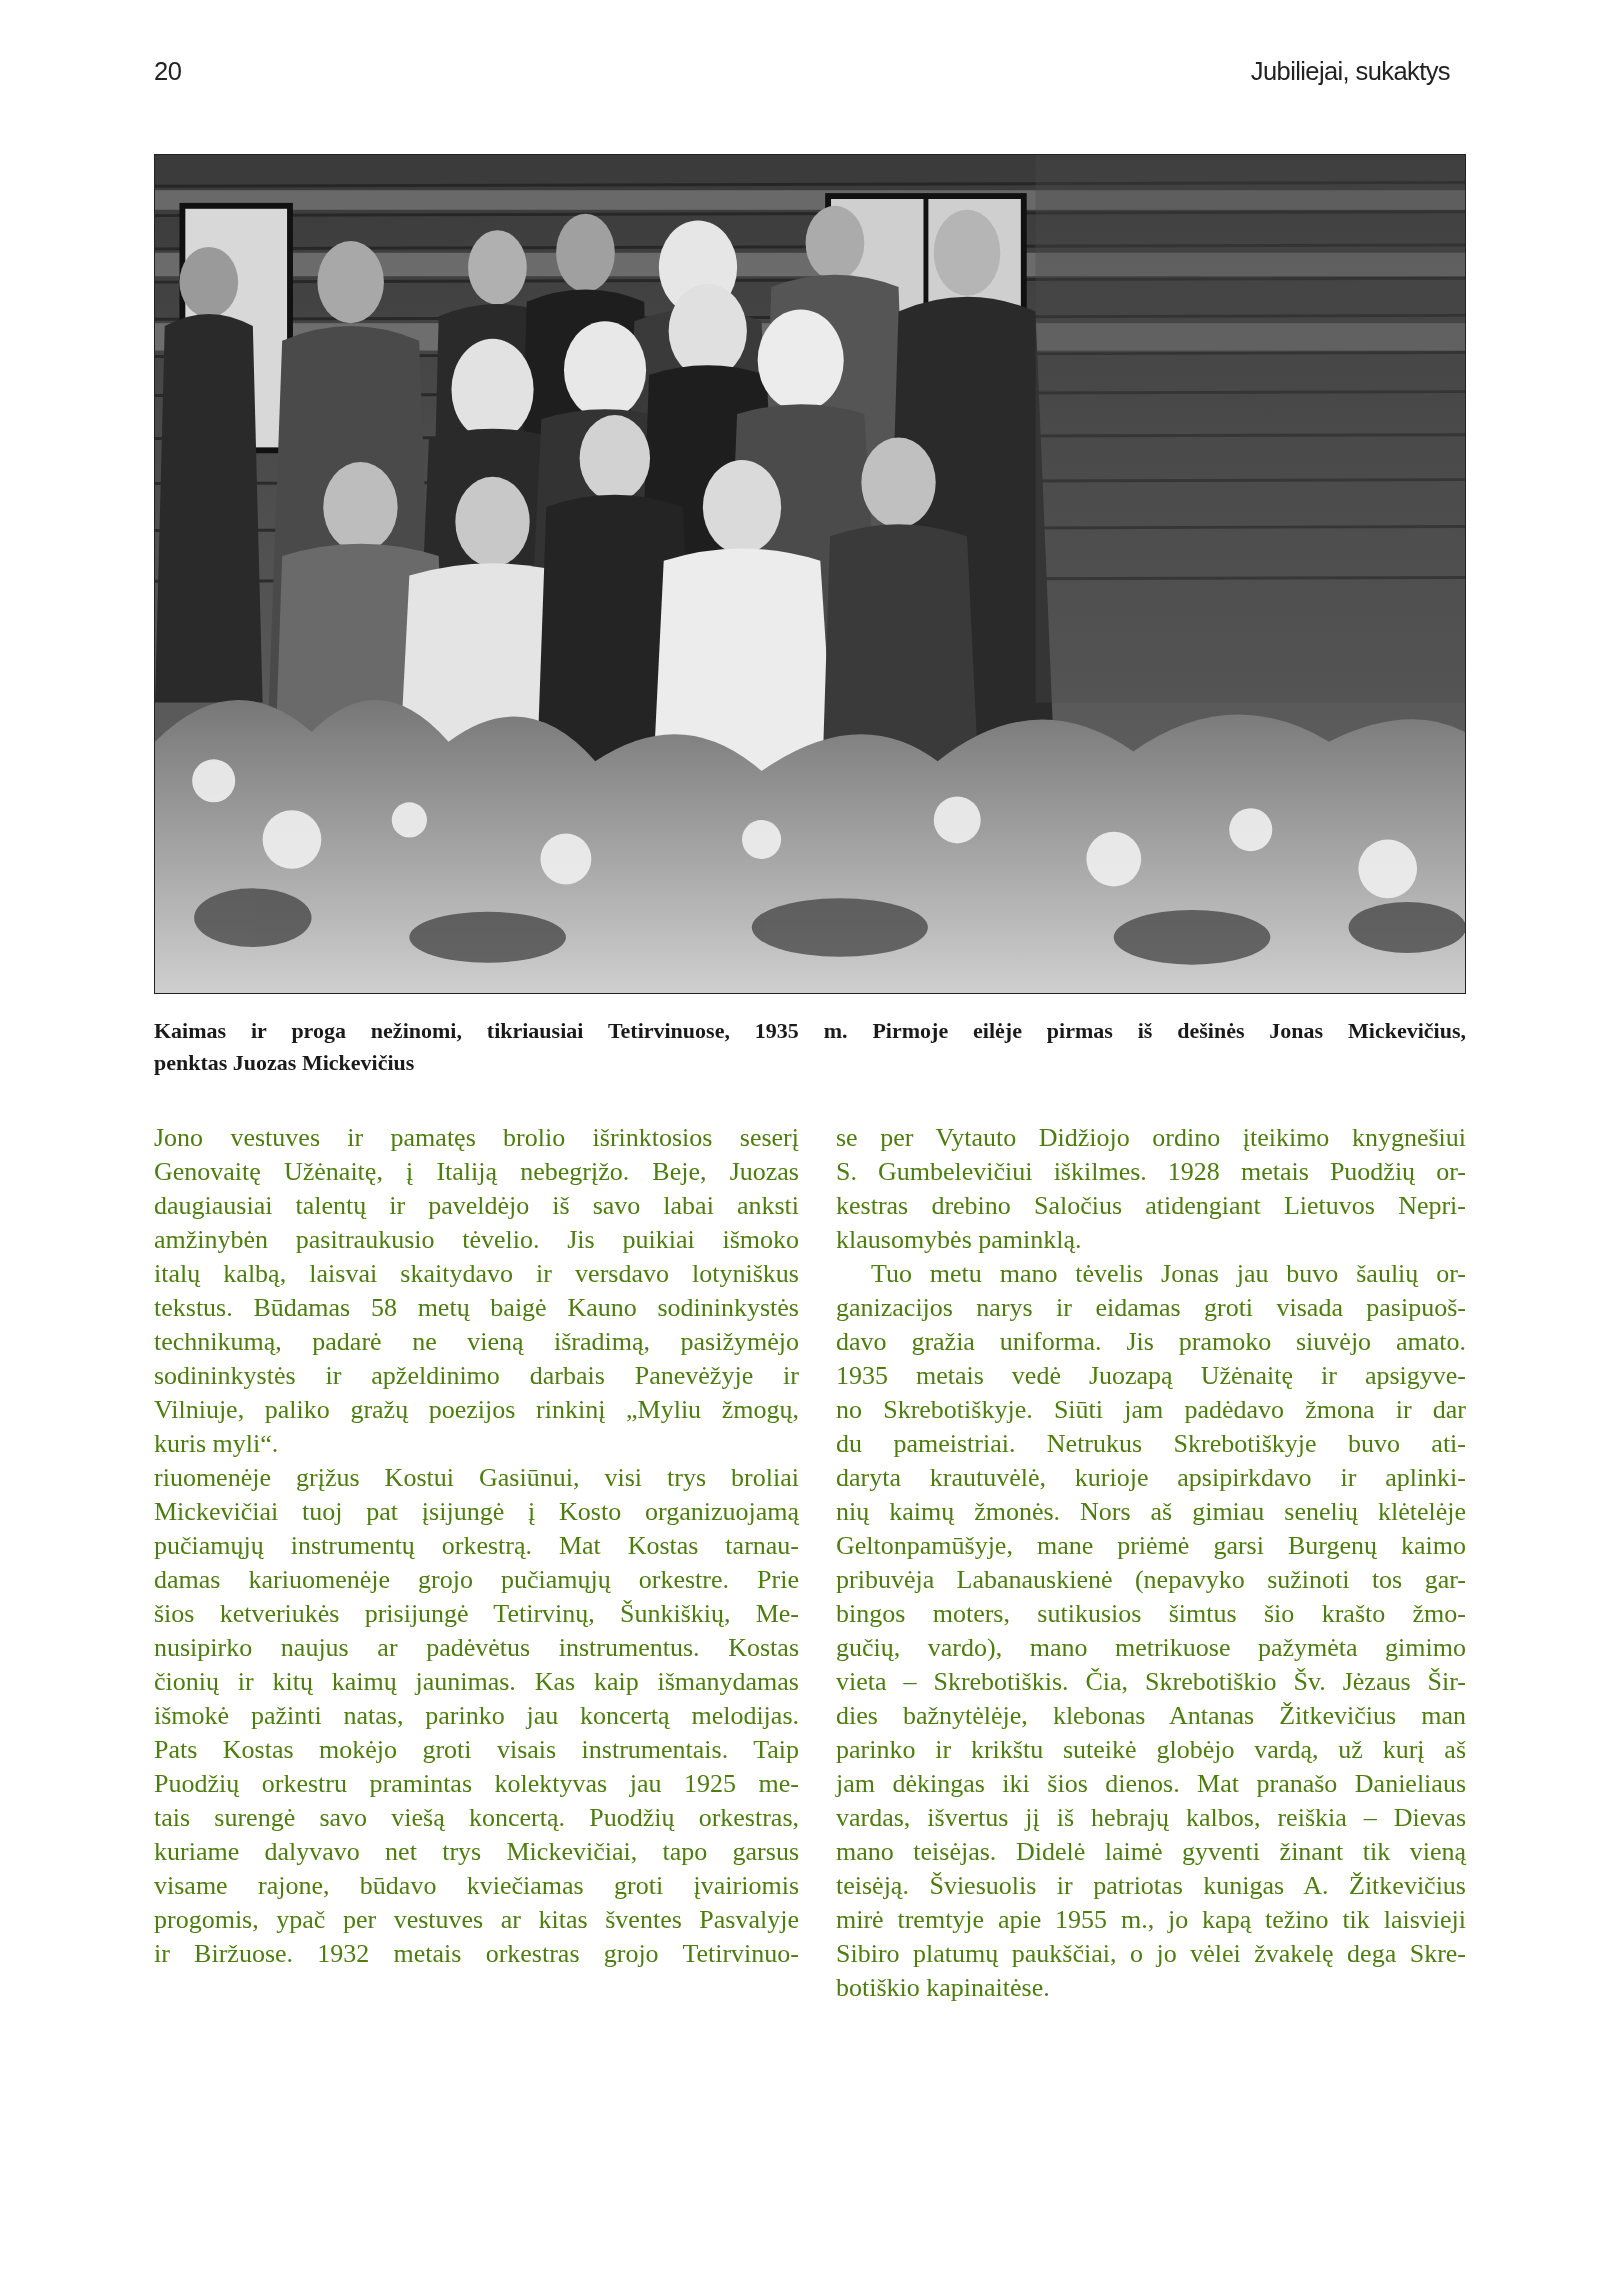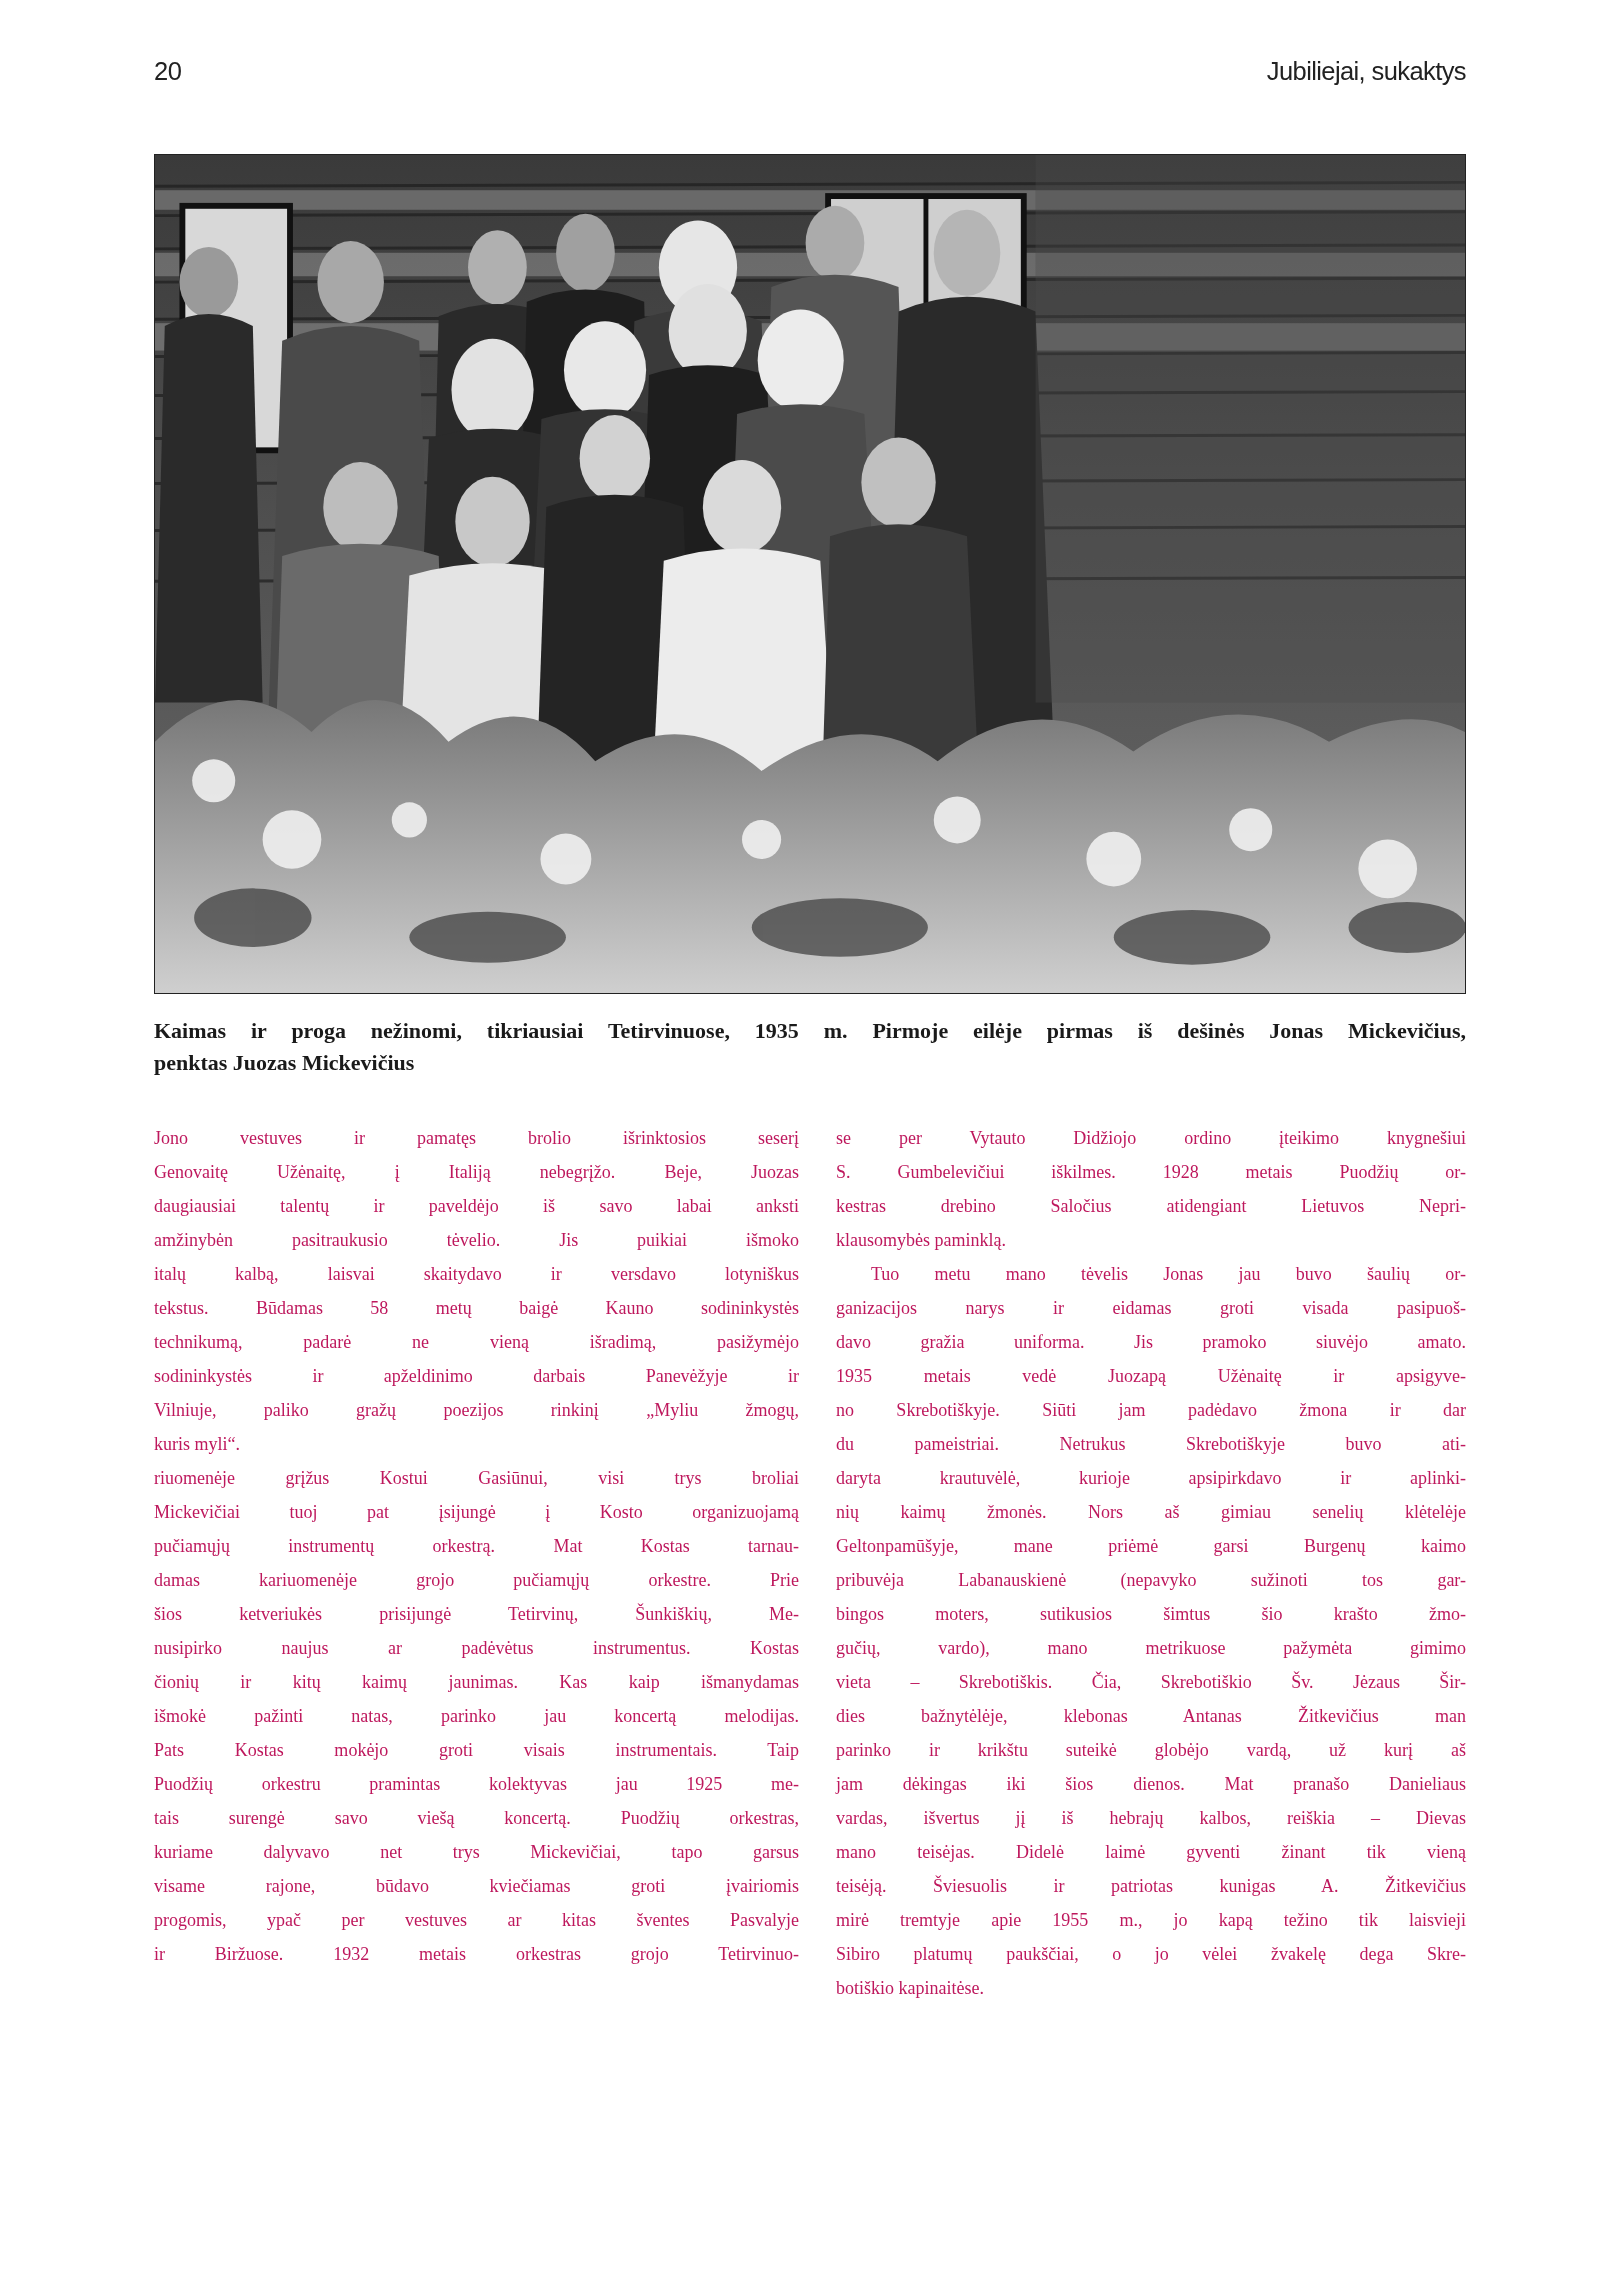--- a/index.html
+++ b/index.html
@@ -1,31 +1,31 @@
 <!DOCTYPE html>
 <html><head>
 <meta charset="utf-8">
 <style>
   html, body { margin: 0; padding: 0; background: #ffffff; }
   body { width: 1621px; height: 2293px; position: relative; overflow: hidden; color: #1a1a1a; }
   .running-header { position: absolute; top: 57px; left: 154px; width: 1312px; height: 39px;
     font-family: "Liberation Sans", sans-serif; font-size: 25.5px; color: #222; text-align: right; }
   .page-number { position: absolute; left: 0; top: 0; letter-spacing: -0.5px; }
-  .section-title { position: absolute; right: 0; top: 0; letter-spacing: -0.6px; }
+  .section-title { position: absolute; right: 16px; top: 0; letter-spacing: -0.6px; }
 
   .photo { position: absolute; left: 154px; top: 154px; width: 1312px; height: 840px;
     border: 1px solid #222; box-sizing: border-box; overflow: hidden; background: #555; }
   .photo svg { display: block; width: 100%; height: 100%; }
 
   .caption { position: absolute; left: 154px; top: 1015px; width: 1312px;
     font-family: Liberation Serif, serif; font-weight: bold; font-size: 22px; line-height: 32px;
     text-align: justify; color: #1a1a1a; }
 
   .column { position: absolute; top: 1121px; font-family: "Liberation Serif", serif;
-    font-size: 18px; line-height: 34px; color: #be185d; text-align: justify; hyphens: manual; }
+    font-size: 26px; line-height: 34px; color: #4d7c0f; text-align: justify; hyphens: manual; }
   .col-left { left: 154px; width: 645px; }
   .col-right { left: 836px; width: 630px; }
   .para { margin: 0; }
   .line { display: block; text-align: justify; text-align-last: justify; white-space: nowrap; }
   .line.last { text-align-last: left; }
 </style>
 </head>
 <body>
 
 <div class="running-header">

